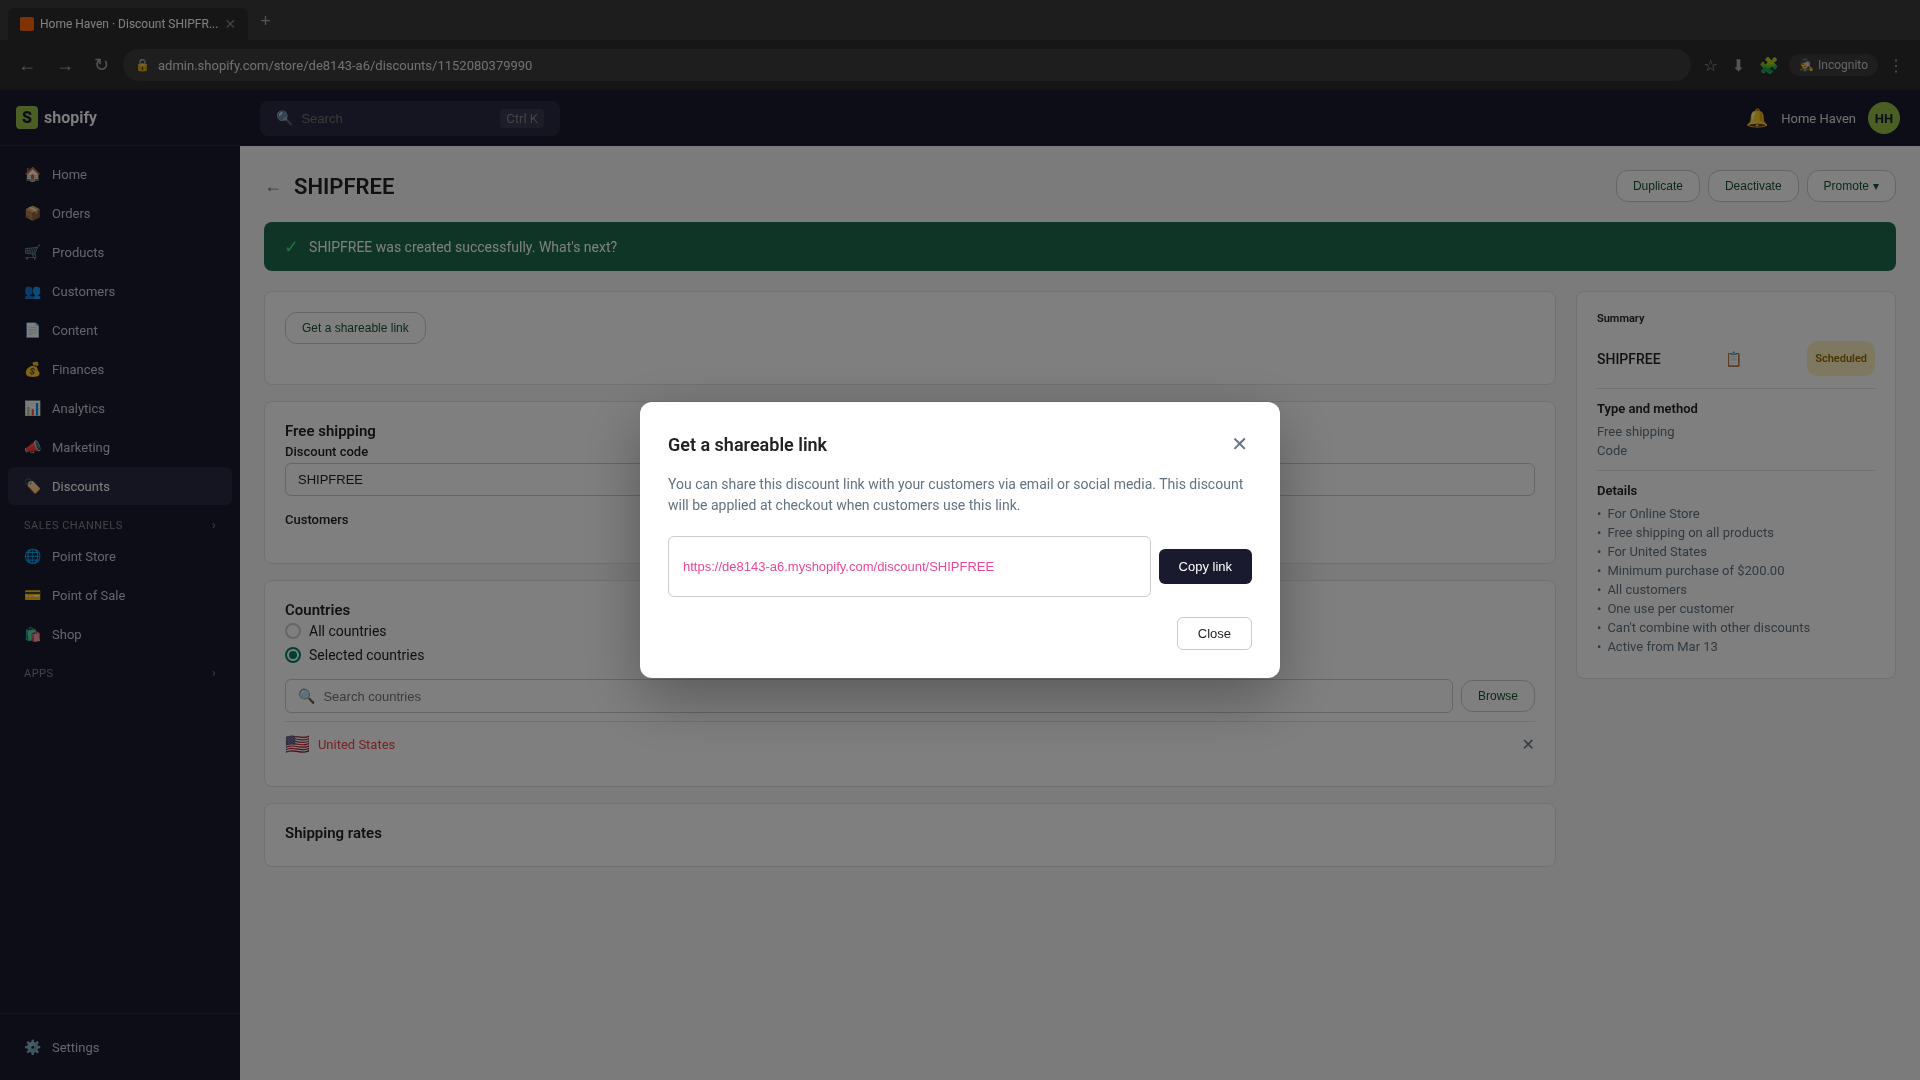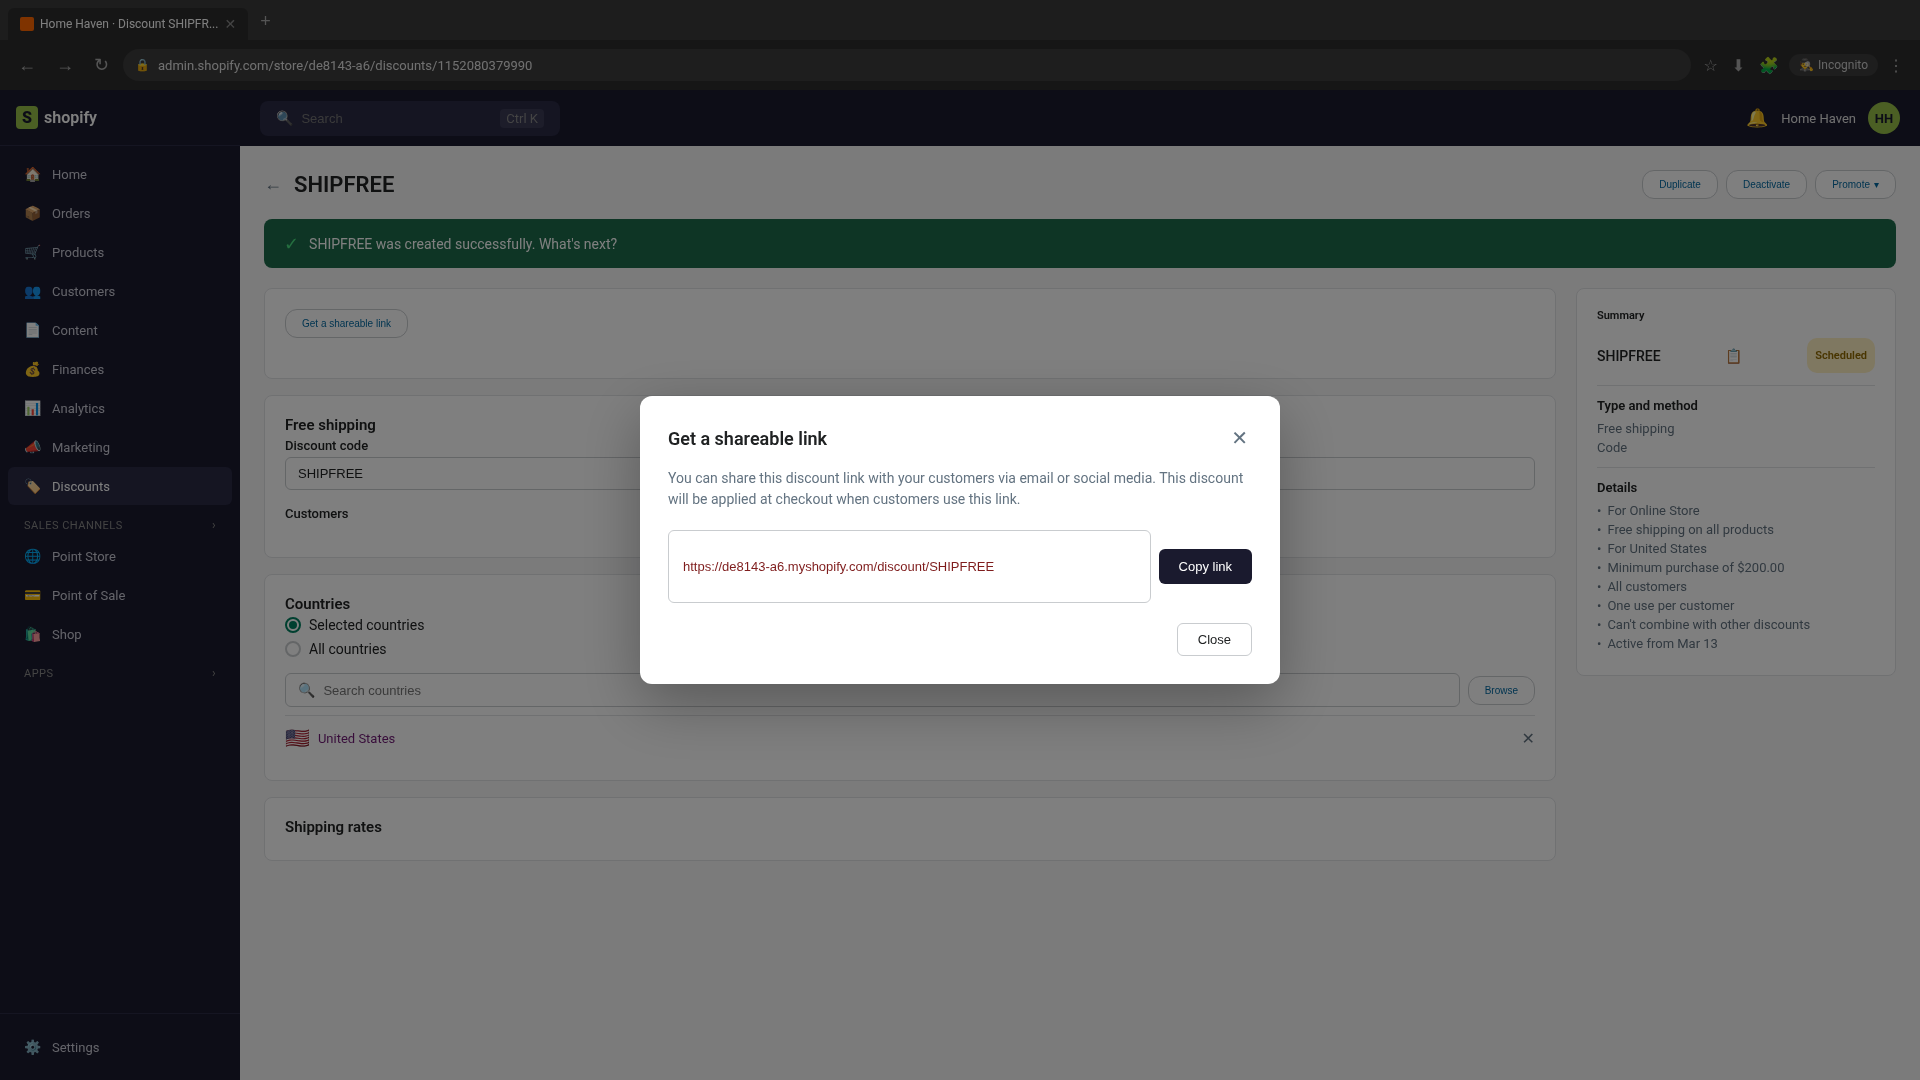--- a/index.html
+++ b/index.html
@@ -53,21 +53,21 @@
     .avatar { width: 32px; height: 32px; background: #96bf48; border-radius: 50%; display: flex; align-items: center; justify-content: center; color: #1a1a2e; font-weight: bold; font-size: 13px; cursor: pointer; }
 
     
     .page-content { flex: 1; overflow-y: auto; padding: 24px; position: relative; }
 
     .page-header { display: flex; align-items: center; justify-content: space-between; margin-bottom: 20px; }
     .page-title-row { display: flex; align-items: center; gap: 12px; }
     .back-btn { color: #637381; font-size: 18px; cursor: pointer; background: none; border: none; }
     .page-title { font-size: 22px; font-weight: 600; color: #202223; }
     .page-actions { display: flex; gap: 8px; }
-    .btn { padding: 8px 16px; border-radius: 12px; font-size: 10px; cursor: pointer; border: 1px solid #c9cccf; background: #fff; color: #0369a1; font-weight: 500; }
+    .btn { padding: 8px 16px; border-radius: 12px; font-size: 12px; cursor: pointer; border: 1px solid #c9cccf; background: #fff; color: #14532d; font-weight: 500; }
     .btn-dropdown { display: flex; align-items: center; gap: 4px; }
 
     
     .success-banner { background: #1c6b4a; color: #fff; padding: 14px 20px; border-radius: 8px; display: flex; align-items: center; gap: 10px; margin-bottom: 20px; font-size: 14px; }
     .success-icon { color: #4ade80; font-size: 18px; }
     .banner-text { font-size: 14px; }
 
     
     .content-grid { display: grid; grid-template-columns: 1fr 320px; gap: 20px; }
 
@@ -83,21 +83,21 @@
     .radio-item { display: flex; align-items: center; gap: 8px; font-size: 14px; color: #202223; cursor: pointer; }
     .radio-circle { width: 16px; height: 16px; border-radius: 50%; border: 2px solid #c9cccf; flex-shrink: 0; display: flex; align-items: center; justify-content: center; }
     .radio-circle.selected { border-color: #008060; }
     .radio-circle.selected::after { content: ''; width: 8px; height: 8px; background: #008060; border-radius: 50%; }
     .search-input-wrapper { display: flex; align-items: center; border: 1px solid #c9cccf; border-radius: 6px; padding: 8px 12px; gap: 8px; flex: 1; background: #fff; }
     .search-icon-sm { color: #637381; font-size: 14px; }
     .search-input-sm { border: none; outline: none; font-size: 13px; color: #202223; flex: 1; }
     .country-search-row { display: flex; gap: 8px; align-items: center; }
     .flag-item { display: flex; align-items: center; gap: 8px; padding: 10px 0; border-top: 1px solid #e1e3e5; margin-top: 8px; }
     .flag-emoji { font-size: 20px; }
-    .country-name { font-size: 13px; color: #701a75; text-align: center; }
+    .country-name { font-size: 13px; color: #ef4444; text-align: center; }
     .remove-country-btn { margin-left: auto; background: none; border: none; color: #637381; cursor: pointer; font-size: 16px; }
 
     
     .summary-card { background: #fff; border-radius: 8px; border: 1px solid #e1e3e5; padding: 20px; }
     .summary-title { font-size: 11px; font-weight: 600; color: #202223; margin-bottom: 16px; }
     .summary-code-row { display: flex; align-items: center; justify-content: space-between; margin-bottom: 12px; }
     .summary-code { font-size: 14px; font-weight: 500; color: #202223; }
     .copy-icon-btn { background: none; border: none; color: #637381; cursor: pointer; font-size: 14px; }
     .scheduled-badge { background: #fff0c2; color: #916a00; font-size: 11px; padding: 11px 8px; border-radius: 10px; font-weight: 600; }
     .summary-divider { border: none; border-top: 1px solid #e1e3e5; margin: 12px 0; }
@@ -109,21 +109,21 @@
 
     
     .modal-overlay { position: fixed; top: 0; left: 0; right: 0; bottom: 0; background: rgba(0,0,0,0.5); display: flex; align-items: center; justify-content: center; z-index: 1000; }
     .modal { background: #fff; border-radius: 12px; padding: 28px; width: 640px; max-width: 90vw; position: relative; box-shadow: 0 20px 60px rgba(0,0,0,0.3); }
     .modal-header { display: flex; align-items: center; justify-content: space-between; margin-bottom: 16px; }
     .modal-title { font-size: 18px; font-weight: 600; color: #202223; }
     .modal-close { background: none; border: none; color: #637381; font-size: 20px; cursor: pointer; padding: 4px; line-height: 1; }
     .modal-body { margin-bottom: 20px; }
     .modal-desc { font-size: 14px; color: #637381; line-height: 1.5; margin-bottom: 20px; }
     .modal-url-row { display: flex; gap: 8px; align-items: center; }
-    .modal-url-input { flex: 1; padding: 28px 14px; border: 1px solid #c9cccf; border-radius: 6px; font-size: 13px; color: #7f1d1d; background: #fff; outline: none; }
+    .modal-url-input { flex: 1; padding: 22px 14px; border: 1px solid #c9cccf; border-radius: 6px; font-size: 13px; color: #ec4899; background: #fff; outline: none; }
     .copy-link-btn { background: #1a1a2e; color: #fff; border: none; padding: 10px 20px; border-radius: 6px; font-size: 13px; font-weight: 500; cursor: pointer; white-space: nowrap; }
     .modal-footer { display: flex; justify-content: flex-end; }
     .close-btn-modal { background: #fff; border: 1px solid #c9cccf; color: #202223; padding: 8px 20px; border-radius: 6px; font-size: 13px; cursor: pointer; font-weight: 500; }
   </style>
 </head>
 <body>
 
 <div class="browser-chrome">
   <div class="browser-tabs">
     <div class="browser-tab active">
@@ -287,26 +287,26 @@
             </div>
             <div style="margin-bottom: 16px;">
               <div class="field-label">Customers</div>
             </div>
           </div>
 
           <div class="card">
             <div class="section-title">Countries</div>
             <div class="radio-group">
               <label class="radio-item">
+                <div class="radio-circle"></div>
+                <span>All countries</span>
+              </label>
+              <label class="radio-item">
                 <div class="radio-circle selected"></div>
                 <span>Selected countries</span>
-              </label>
-              <label class="radio-item">
-                <div class="radio-circle"></div>
-                <span>All countries</span>
               </label>
             </div>
             <div class="country-search-row">
               <div class="search-input-wrapper">
                 <span class="search-icon-sm">🔍</span>
                 <input class="search-input-sm" placeholder="Search countries" style="">
               </div>
               <button class="btn">Browse</button>
             </div>
             <div class="flag-item">

